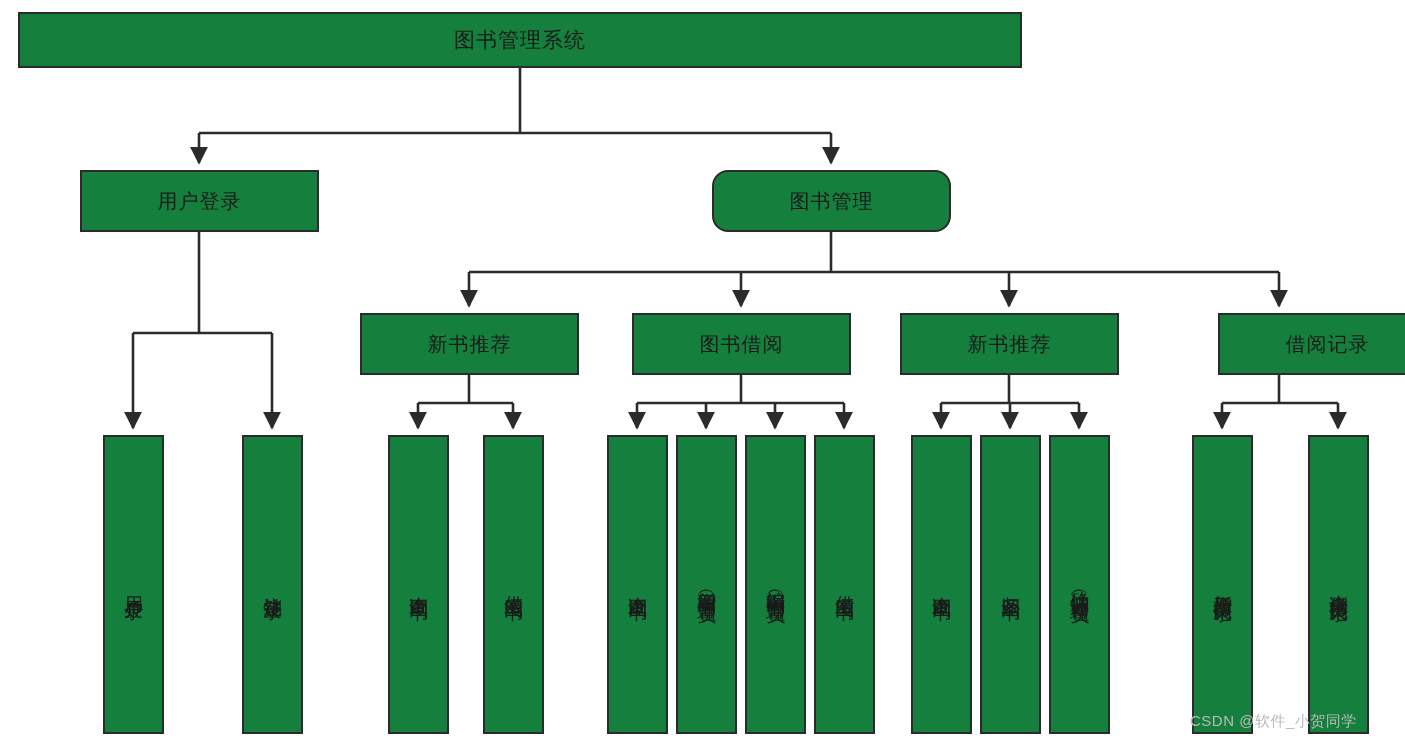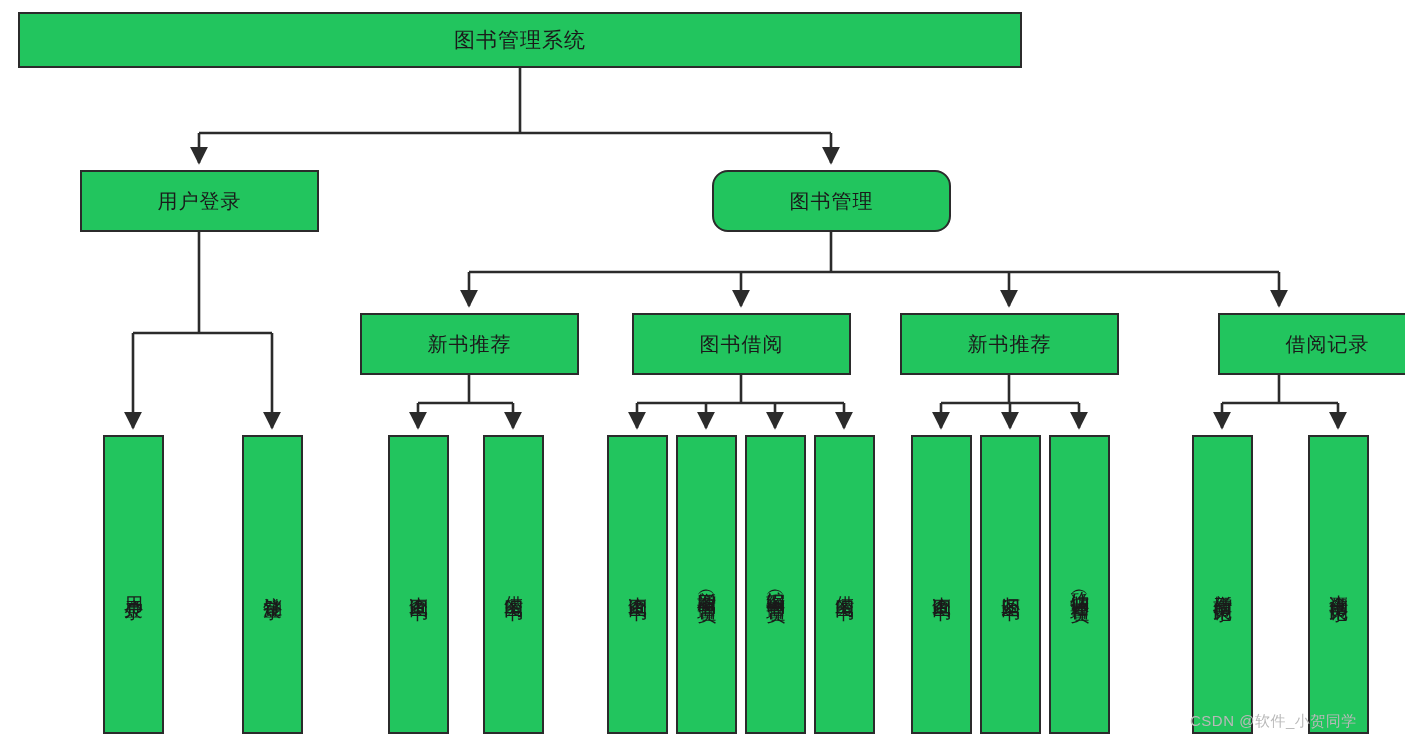--- a/index.html
+++ b/index.html
@@ -23,21 +23,21 @@
     left: 0;
     top: 0;
     width: 1405px;
     height: 747px;
     pointer-events: none;
   }
   .node {
     position: absolute;
     box-sizing: border-box;
     border: 2px solid #2b2b2b;
-    background: #22c55e;
+    background: #15803d;
     display: flex;
     align-items: center;
     justify-content: center;
     text-align: center;
     color: #1a1a1a;
   }
   .node.root {
     font-size: 21px;
   }
   .node.branch {

